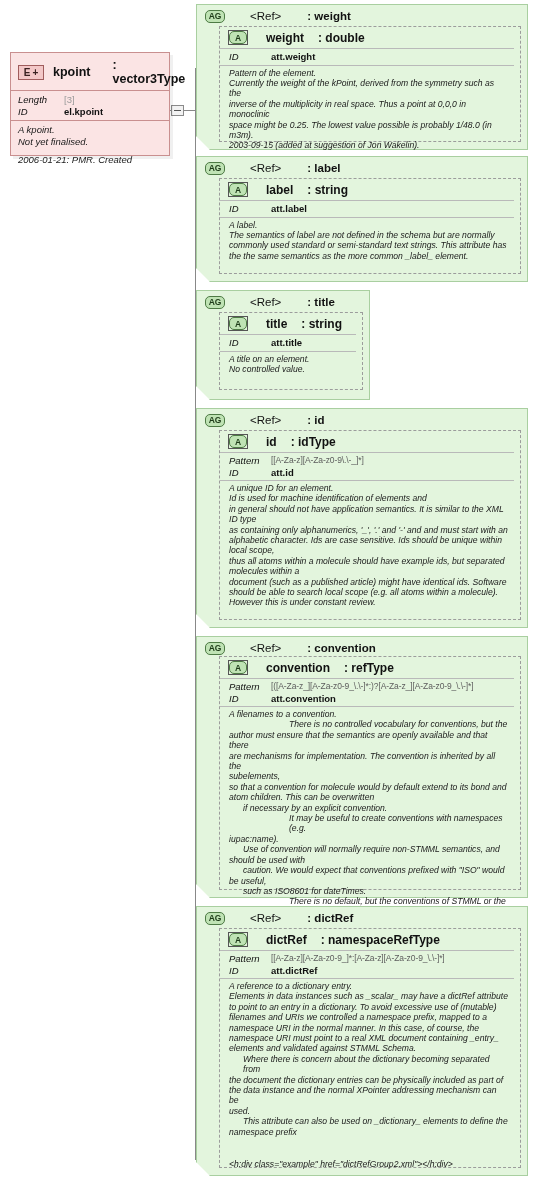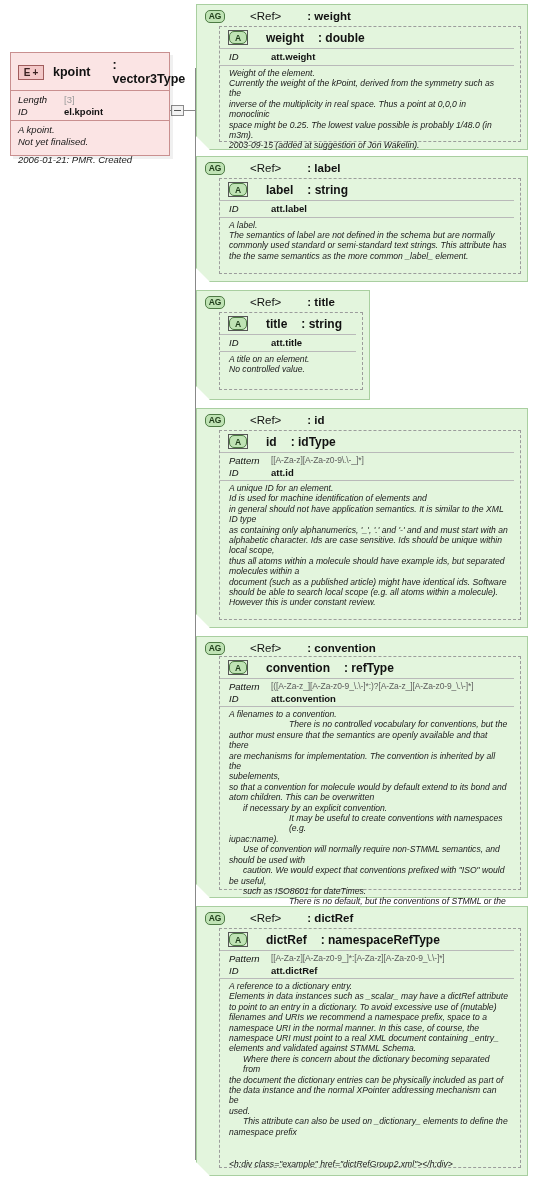--- a/index.html
+++ b/index.html
@@ -305,21 +305,21 @@
       <span class="attr-name">weight</span>
       <span class="attr-type">: double</span>
     </div>
     <div class="attr-props">
       <div class="prop-row">
         <span class="prop-key">ID</span>
         <span class="prop-val">att.weight</span>
       </div>
     </div>
     <div class="attr-doc">
-      <p>Weight of the element.</p>
+      <p>Pattern of the element.</p>
       <p>Currently the weight of the kPoint, derived from the symmetry such as the</p>
       <p>inverse of the multiplicity in real space. Thus a point at 0,0,0 in monoclinic</p>
       <p>space might be 0.25. The lowest value possible is probably 1/48.0 (in</p>
       <p>m3m).</p>
       <p>2003-09-15 (added at suggestion of Jon Wakelin).</p>
     </div>
   </div>
 
   <div class="ag-box" style="left:196px; top:156px; width:332px; height:126px;">
     <div class="ag-head">
@@ -486,21 +486,21 @@
       </div>
       <div class="prop-row">
         <span class="prop-key">ID</span>
         <span class="prop-val">att.dictRef</span>
       </div>
     </div>
     <div class="attr-doc">
       <p>A reference to a dictionary entry.</p>
       <p>Elements in data instances such as _scalar_ may have a dictRef attribute</p>
       <p>to point to an entry in a dictionary. To avoid excessive use of (mutable)</p>
-      <p>filenames and URIs we recommend a namespace prefix, space to a</p>
+      <p>filenames and URIs we controlled a namespace prefix, mapped to a</p>
       <p>namespace URI in the normal manner. In this case, of course, the</p>
       <p>namespace URI must point to a real XML document containing _entry_</p>
       <p>elements and validated against STMML Schema.</p>
       <p class="indent1">Where there is concern about the dictionary becoming separated from</p>
       <p>the document the dictionary entries can be physically included as part of</p>
       <p>the data instance and the normal XPointer addressing mechanism can be</p>
       <p>used.</p>
       <p class="indent1">This attribute can also be used on _dictionary_ elements to define the</p>
       <p>namespace prefix</p>
       <div class="gap"></div>

